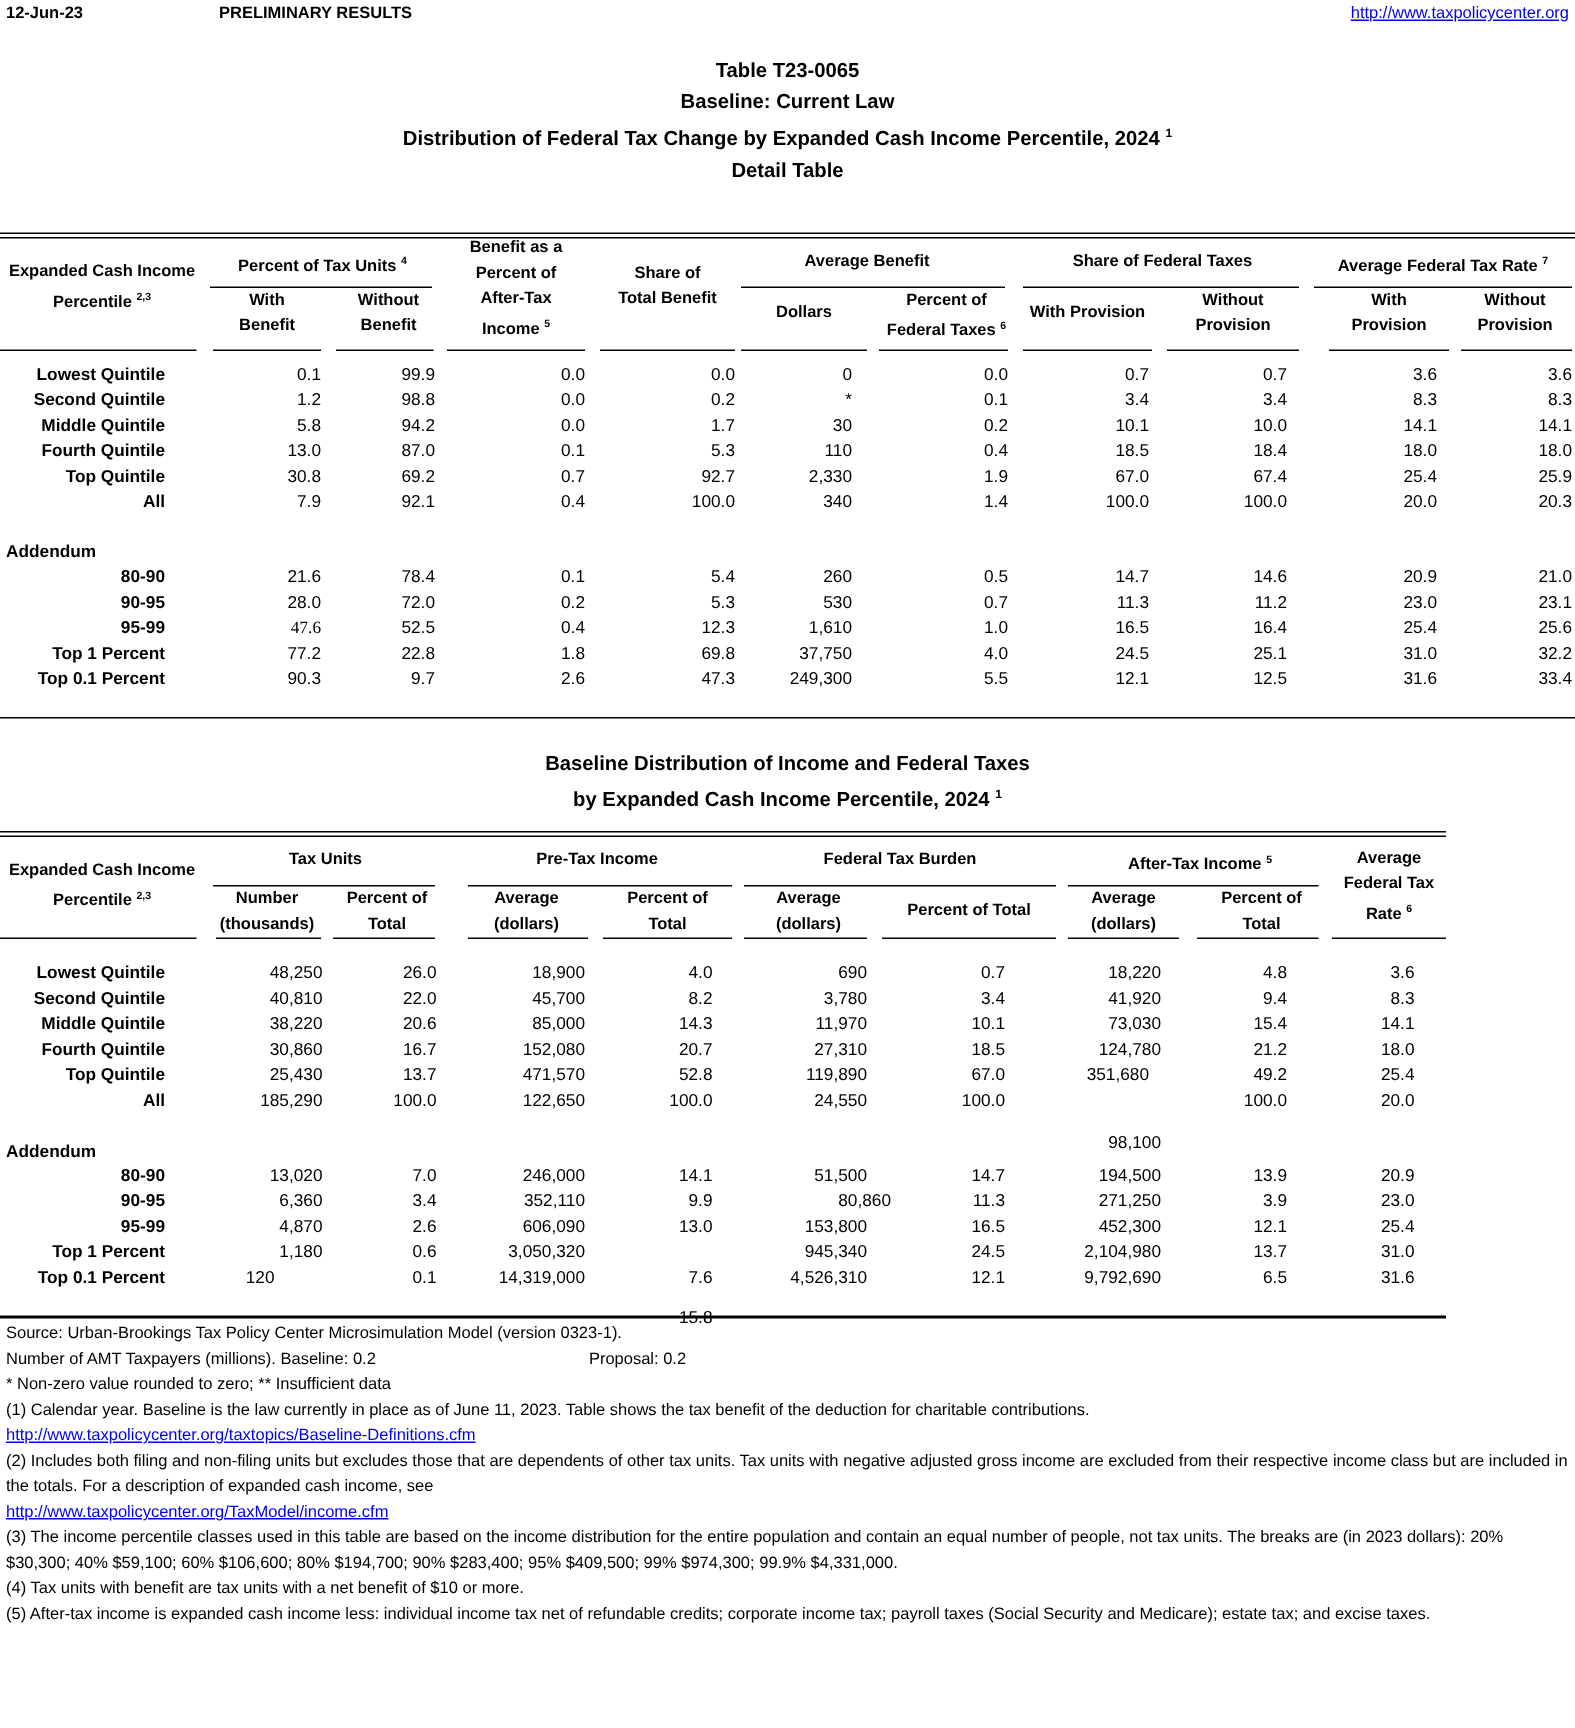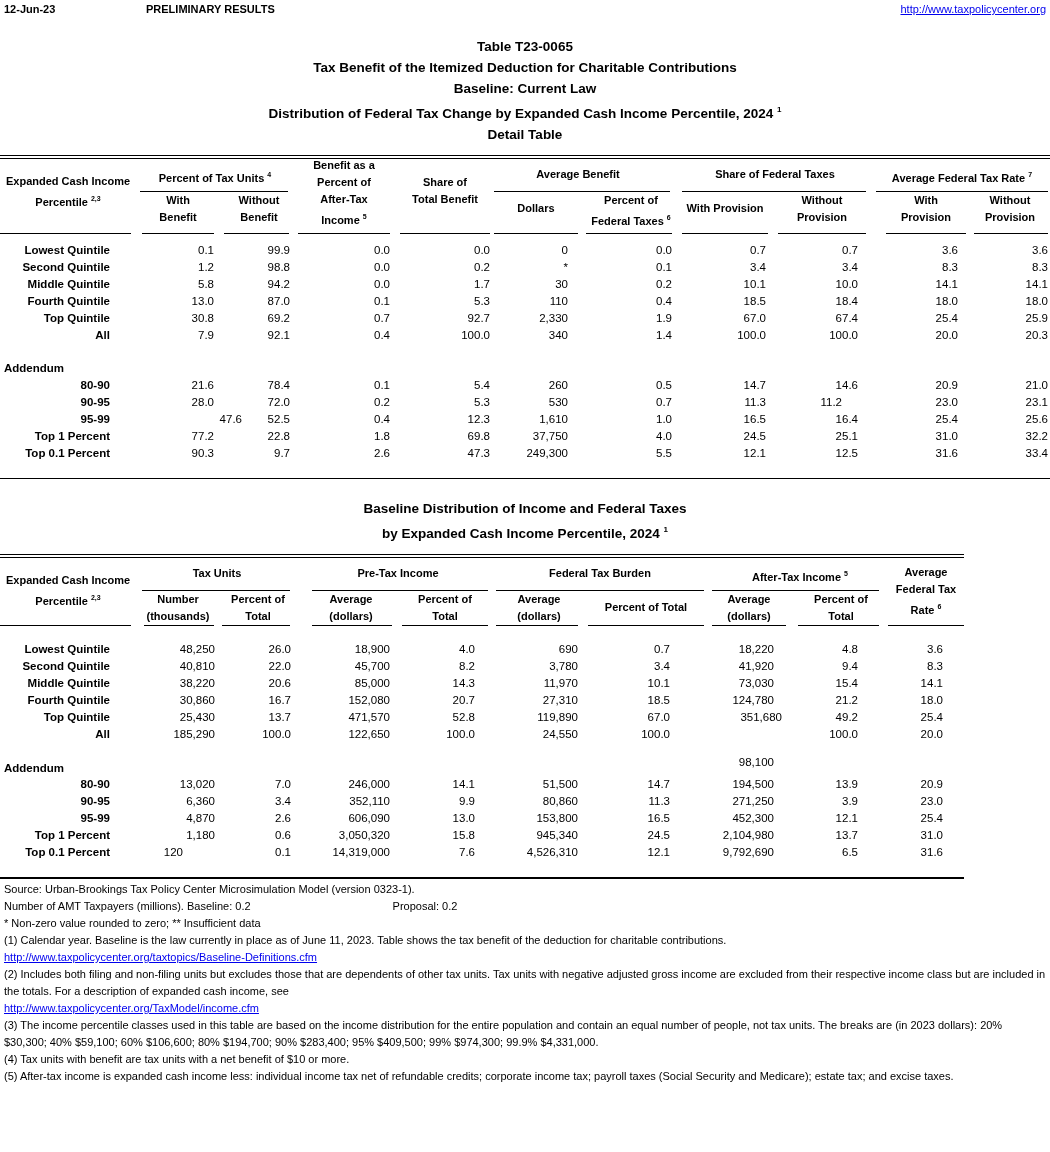--- a/index.html
+++ b/index.html
@@ -30,21 +30,20 @@
 <body>
 
 <div class="abs topbar">
   <span class="date">12-Jun-23</span>
   <span class="prelim">PRELIMINARY RESULTS</span>
   <a class="url">http://www.taxpolicycenter.org</a>
 </div>
 
 <div class="abs titles">
   <div>Table T23-0065</div>
-  <div>Tax Benefit of the Itemized Deduction for Charitable Contributions</div>
   <div>Baseline: Current Law</div>
   <div><span>Distribution of Federal Tax Change by Expanded Cash Income Percentile, 2024</span> <sup>1</sup></div>
   <div>Detail Table</div>
 </div>
 
 <div>
   <div class="dblrule" style="top:155px;left:0;width:1050px;"></div>
 
   <div class="hcell" style="left:0;top:173px;width:136px;">
     <div>Expanded Cash Income</div>
@@ -213,27 +212,27 @@
       </div>
       <div class="row" style="top: 396px;">
         <span class="lbl" style="right: 940px;">90-95</span>
         <span class="v" style="right: 836px;">28.0</span>
         <span class="v" style="right: 760px;">72.0</span>
         <span class="v" style="right: 660px;">0.2</span>
         <span class="v" style="right: 560px;">5.3</span>
         <span class="v" style="right: 482px;">530</span>
         <span class="v" style="right: 378px;">0.7</span>
         <span class="v" style="right: 284px;">11.3</span>
-        <span class="v" style="right: 208px; text-align: right;">11.2</span>
+        <span class="v" style="right: 192px; text-align: right;">11.2</span>
         <span class="v" style="right: 92px;">23.0</span>
         <span class="v" style="right: 2px;">23.1</span>
       </div>
       <div class="row" style="top: 413px;">
         <span class="lbl" style="right: 940px;">95-99</span>
-        <span class="v" style="right: 808px;">47.6</span>
+        <span class="v" style="right: 836px; font-family: Liberation Serif, serif;">47.6</span>
         <span class="v" style="right: 760px;">52.5</span>
         <span class="v" style="right: 660px;">0.4</span>
         <span class="v" style="right: 560px;">12.3</span>
         <span class="v" style="right: 482px;">1,610</span>
         <span class="v" style="right: 378px;">1.0</span>
         <span class="v" style="right: 284px;">16.5</span>
         <span class="v" style="right: 192px;">16.4</span>
         <span class="v" style="right: 92px;">25.4</span>
         <span class="v" style="right: 2px;">25.6</span>
       </div>
@@ -389,21 +388,21 @@
         <span class="v" style="right: 107px;">18.0</span>
       </div>
       <div class="row" style="top: 711px;">
         <span class="lbl" style="right: 940px;">Top Quintile</span>
         <span class="v" style="right: 835px;">25,430</span>
         <span class="v" style="right: 759px;">13.7</span>
         <span class="v" style="right: 660px;">471,570</span>
         <span class="v" style="right: 575px;">52.8</span>
         <span class="v" style="right: 472px;">119,890</span>
         <span class="v" style="right: 380px;">67.0</span>
-        <span class="v" style="right: 268px;">351,680</span>
+        <span class="v" style="right: 284px;">351,680</span>
         <span class="v" style="right: 192px;">49.2</span>
         <span class="v" style="right: 107px;">25.4</span>
       </div>
       <div class="row" style="top: 728px;">
         <span class="lbl" style="right: 940px;">All</span>
         <span class="v" style="right: 835px;">185,290</span>
         <span class="v" style="right: 759px;">100.0</span>
         <span class="v" style="right: 660px;">122,650</span>
         <span class="v" style="right: 575px;">100.0</span>
         <span class="v" style="right: 472px;">24,550</span>
@@ -426,21 +425,21 @@
         <span class="v" style="right: 276px;">194,500</span>
         <span class="v" style="right: 192px;">13.9</span>
         <span class="v" style="right: 107px;">20.9</span>
       </div>
       <div class="row" style="top: 795px;">
         <span class="lbl" style="right: 940px;">90-95</span>
         <span class="v" style="right: 835px;">6,360</span>
         <span class="v" style="right: 759px;">3.4</span>
         <span class="v" style="right: 660px;">352,110</span>
         <span class="v" style="right: 575px;">9.9</span>
-        <span class="v" style="right: 472px; padding-left: 48px;">80,860</span>
+        <span class="v" style="right: 456px; padding-left: 48px;">80,860</span>
         <span class="v" style="right: 380px;">11.3</span>
         <span class="v" style="right: 276px;">271,250</span>
         <span class="v" style="right: 192px;">3.9</span>
         <span class="v" style="right: 107px;">23.0</span>
       </div>
       <div class="row" style="top: 812px;">
         <span class="lbl" style="right: 940px;">95-99</span>
         <span class="v" style="right: 835px;">4,870</span>
         <span class="v" style="right: 759px;">2.6</span>
         <span class="v" style="right: 660px;">606,090</span>
@@ -449,21 +448,21 @@
         <span class="v" style="right: 380px;">16.5</span>
         <span class="v" style="right: 276px;">452,300</span>
         <span class="v" style="right: 192px;">12.1</span>
         <span class="v" style="right: 107px;">25.4</span>
       </div>
       <div class="row" style="top: 829px;">
         <span class="lbl" style="right: 940px;">Top 1 Percent</span>
         <span class="v" style="right: 835px;">1,180</span>
         <span class="v" style="right: 759px;">0.6</span>
         <span class="v" style="right: 660px;">3,050,320</span>
-        <span class="v" style="right: 575px;">15.8</span>
+        <span class="v" style="right: 575px; margin-top: 44px;">15.8</span>
         <span class="v" style="right: 472px;">945,340</span>
         <span class="v" style="right: 380px;">24.5</span>
         <span class="v" style="right: 276px;">2,104,980</span>
         <span class="v" style="right: 192px;">13.7</span>
         <span class="v" style="right: 107px;">31.0</span>
       </div>
       <div class="row" style="top: 846px;">
         <span class="lbl" style="right: 940px;">Top 0.1 Percent</span>
         <span class="v" style="right: 867px;">120</span>
         <span class="v" style="right: 759px;">0.1</span>

